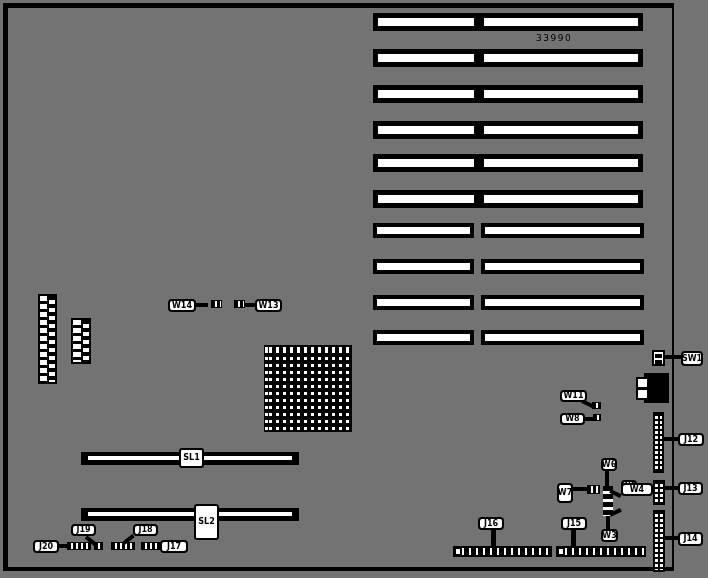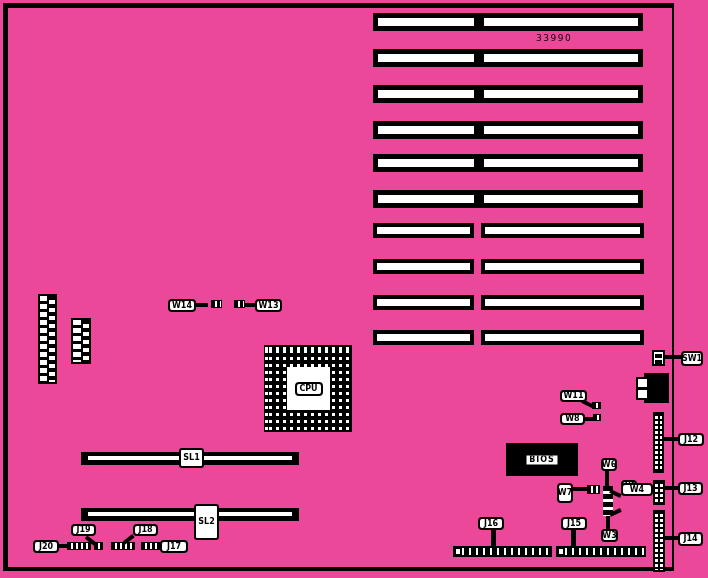--- a/index.html
+++ b/index.html
@@ -1,16 +1,16 @@
 <!DOCTYPE html>
 <html><head>
 <meta charset="utf-8">
 <style>
   html,body{margin:0;padding:0;background:#fff;}
-  #stage{position:relative;width:708px;height:578px;background:#ec4899;overflow:hidden;
+  #stage{position:relative;width:708px;height:578px;background:#737373;overflow:hidden;
          font-family:"DejaVu Sans", sans-serif;color:#000;}
   .abs{position:absolute;box-sizing:border-box;}
   
   #board-outline{left:3px;top:3px;width:671px;height:568px;border-style:solid;border-color:#000;
                  border-width:5px 2px 4px 5px;background:transparent;}
   
   .slotL,.slotR{position:absolute;box-sizing:border-box;background:#fff;border:5px solid #000;height:18px;}
   .slotL{left:373px;width:106px;}
   .slotR{left:479px;width:164px;}
   .slotL.sp{width:101px;height:15px;border-width:4px;}
@@ -107,44 +107,34 @@
     </div>
   <div class="tail" style="left:195px;top:303px;width:13px;height:4px"></div>
   <div class="jmp" style="left:211px;top:300px;width:11px;height:8px"></div>
   <div class="jmp" style="left:234px;top:300px;width:11px;height:8px"></div>
   <div class="tail" style="left:245px;top:303px;width:11px;height:4px"></div>
   <div class="callout" style="left:255px;top:299px;width:27px;height:13px">
       <span>W13</span>
     </div>
 
   <div class="abs" id="cpu-socket"></div>
-  <div class="abs" id="cpu-inner">
-    <div class="callout" id="cpu-label">
-        <span>CPU</span>
-      </div>
-  </div>
 
   <div class="slbar" style="top:452px">
       <div class="stripe"></div>
     </div>
   <div class="callout sl-label" style="left:179px;top:448px;width:25px;height:20px">
       <span>SL1</span>
     </div>
   <div class="slbar" style="top:508px">
       <div class="stripe"></div>
     </div>
   <div class="callout sl-label" style="left:194px;top:504px;width:25px;height:36px">
       <span>SL2</span>
     </div>
 
-  <div class="abs" id="bios-chip">
-    <div class="callout" id="bios-label">
-        <span>BIOS</span>
-      </div>
-  </div>
 
   <div class="callout" style="left:560px;top:390px;width:27px;height:12px">
       <span>W11</span>
     </div>
   <div class="tail" style="left:582px;top:399px;width:12px;height:4px;transform:rotate(26deg)"></div>
   <div class="jmp" style="left:592px;top:402px;width:9px;height:7px"></div>
   <div class="callout" style="left:560px;top:413px;width:25px;height:12px">
       <span>W8</span>
     </div>
   <div class="tail" style="left:584px;top:417px;width:10px;height:4px"></div>

